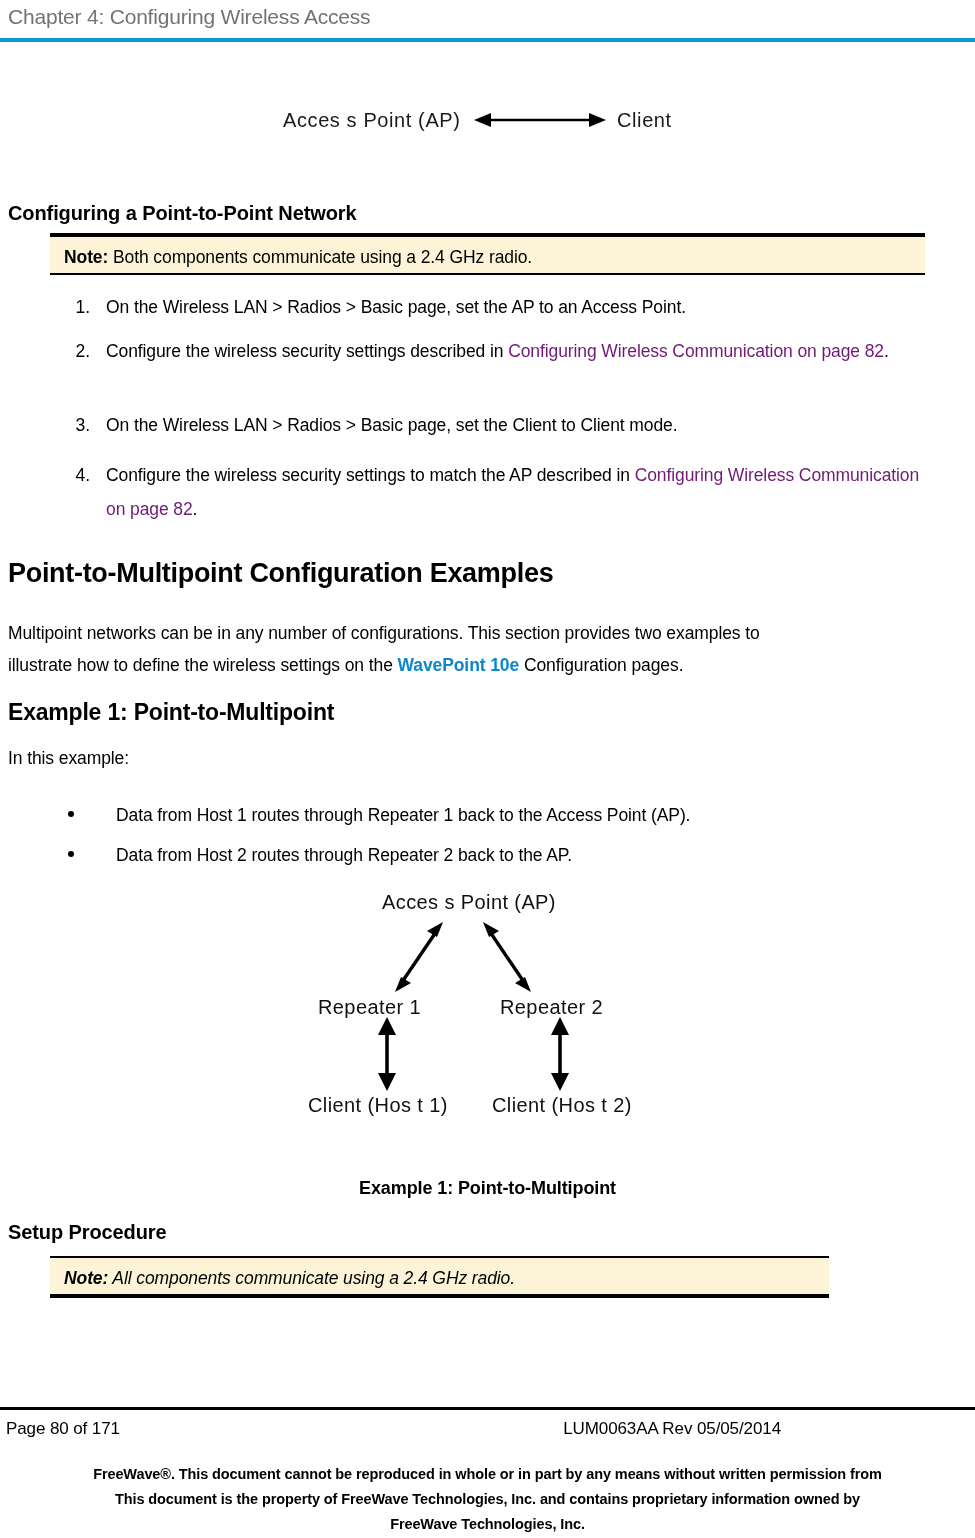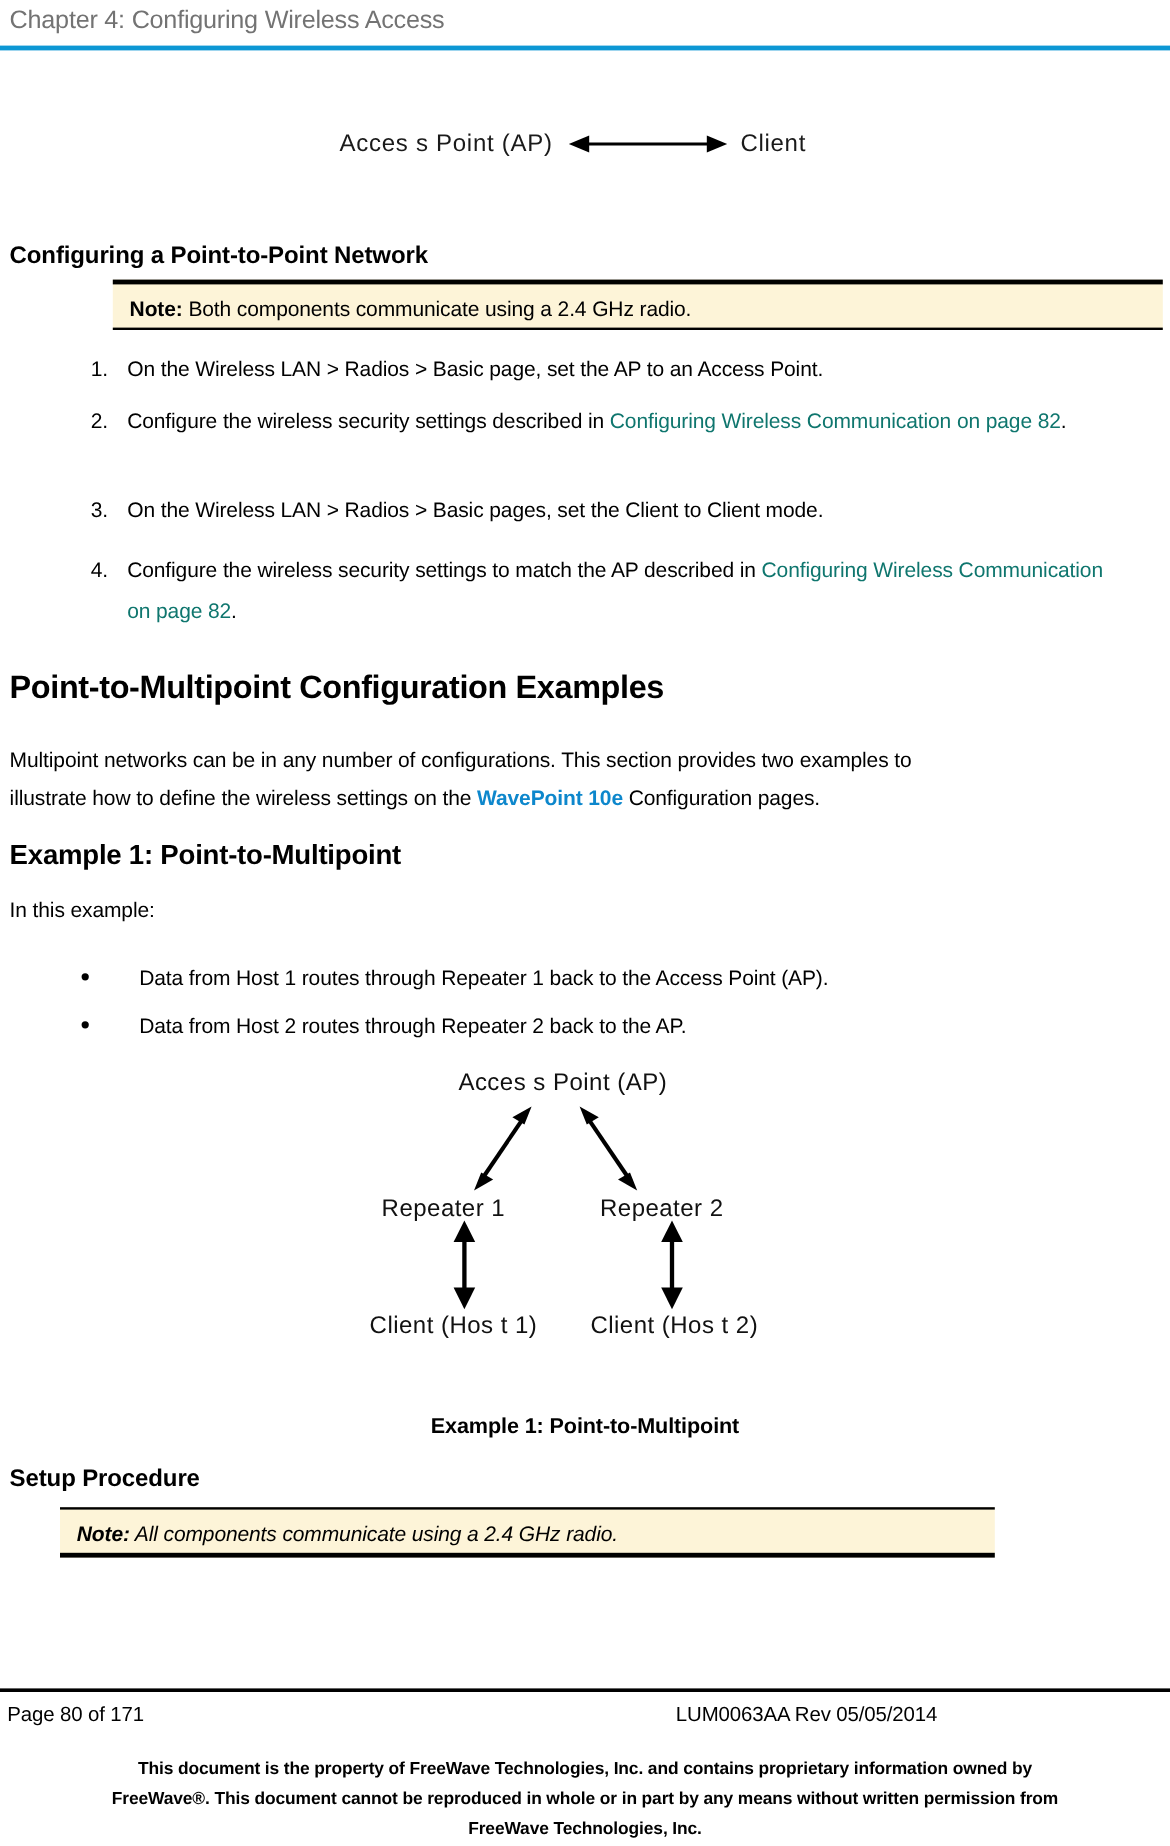--- a/index.html
+++ b/index.html
@@ -149,21 +149,21 @@
     top: 0;
     width: 30px;
     text-align: right;
     font-size: 17.5px;
   }
   .ol-body {
     margin-left: 46px;
     display: block;
   }
   b.strong { font-weight: normal; }
-  .xref { color: #0f766e; }
+  .xref { color: #701a75; }
   .product { color: #0d87cc; font-weight: bold; }
 
   
   .ul-item {
     position: absolute;
     left: 68px;
     font-size: 17.5px;
     line-height: 30px;
     letter-spacing: -0.1px;
     white-space: nowrap;
@@ -280,37 +280,37 @@
     <polygon points="0,9 17,2 17,16" fill="#000"></polygon>
     <polygon points="132,9 115,2 115,16" fill="#000"></polygon>
   </svg>
   <div class="dt-label dt-client">Client</div>
 </div>
 
 <div class="content">
 
   <div class="h2" style="top:201px;">Configuring a Point-to-Point Network</div>
 
-  <div class="note-box top-heavy" style="left:50px; top:233px; width:875px; height:42px;margin-left:44px;">
+  <div class="note-box top-heavy" style="left:50px; top:233px; width:875px; height:42px;">
     <div class="note-text"><b>Note:</b> <span>Both components communicate using a 2.4 GHz radio.</span></div>
   </div>
 
   <div class="ol-item" style="top:290px;">
     <span class="ol-num">1.</span>
     <span class="ol-body"><span>On the </span><b class="strong">Wireless LAN &gt; Radios &gt; Basic</b><span> page, set the AP to an </span><b class="strong">Access Point</b><span>.</span></span>
   </div>
 
   <div class="ol-item" style="top:334px;">
     <span class="ol-num">2.</span>
     <span class="ol-body"><span>Configure the wireless security settings described in </span><a class="xref" href="#" style="text-decoration:none;">Configuring Wireless Communication on page 82</a><span>.</span></span>
   </div>
 
   <div class="ol-item" style="top:408px;">
     <span class="ol-num">3.</span>
-    <span class="ol-body"><span>On the </span><b class="strong">Wireless LAN &gt; Radios &gt; Basic</b><span> pages, set the </span><b class="strong">Client to Client</b><span> mode.</span></span>
+    <span class="ol-body"><span>On the </span><b class="strong">Wireless LAN &gt; Radios &gt; Basic</b><span> page, set the </span><b class="strong">Client to Client</b><span> mode.</span></span>
   </div>
 
   <div class="ol-item" style="top:458px;">
     <span class="ol-num">4.</span>
     <span class="ol-body"><span>Configure the wireless security settings to match the AP described in </span><a class="xref" href="#" style="text-decoration:none;">Configuring Wireless Communication on page 82</a><span>.</span></span>
   </div>
 
   <div class="h1" style="top:557px;">Point-to-Multipoint Configuration Examples</div>
 
   <div class="body-text" style="top:618px; width:950px;">
@@ -366,16 +366,16 @@
 </div>
 
 <div class="figure-caption">Example 1: Point-to-Multipoint</div>
 
 <div class="footer-rule"></div>
 <div class="footer-row">
   <div class="footer-left">Page 80 of 171</div>
   <div class="footer-right">LUM0063AA Rev 05/05/2014</div>
 </div>
 <div class="legal">
+  <span>FreeWave®. This document cannot be reproduced in whole or in part by any means without written permission from</span>
   <span>This document is the property of FreeWave Technologies, Inc. and contains proprietary information owned by</span>
-  <span>FreeWave®. This document cannot be reproduced in whole or in part by any means without written permission from</span>
   <span>FreeWave Technologies, Inc.</span>
 </div>
 
 </body></html>

